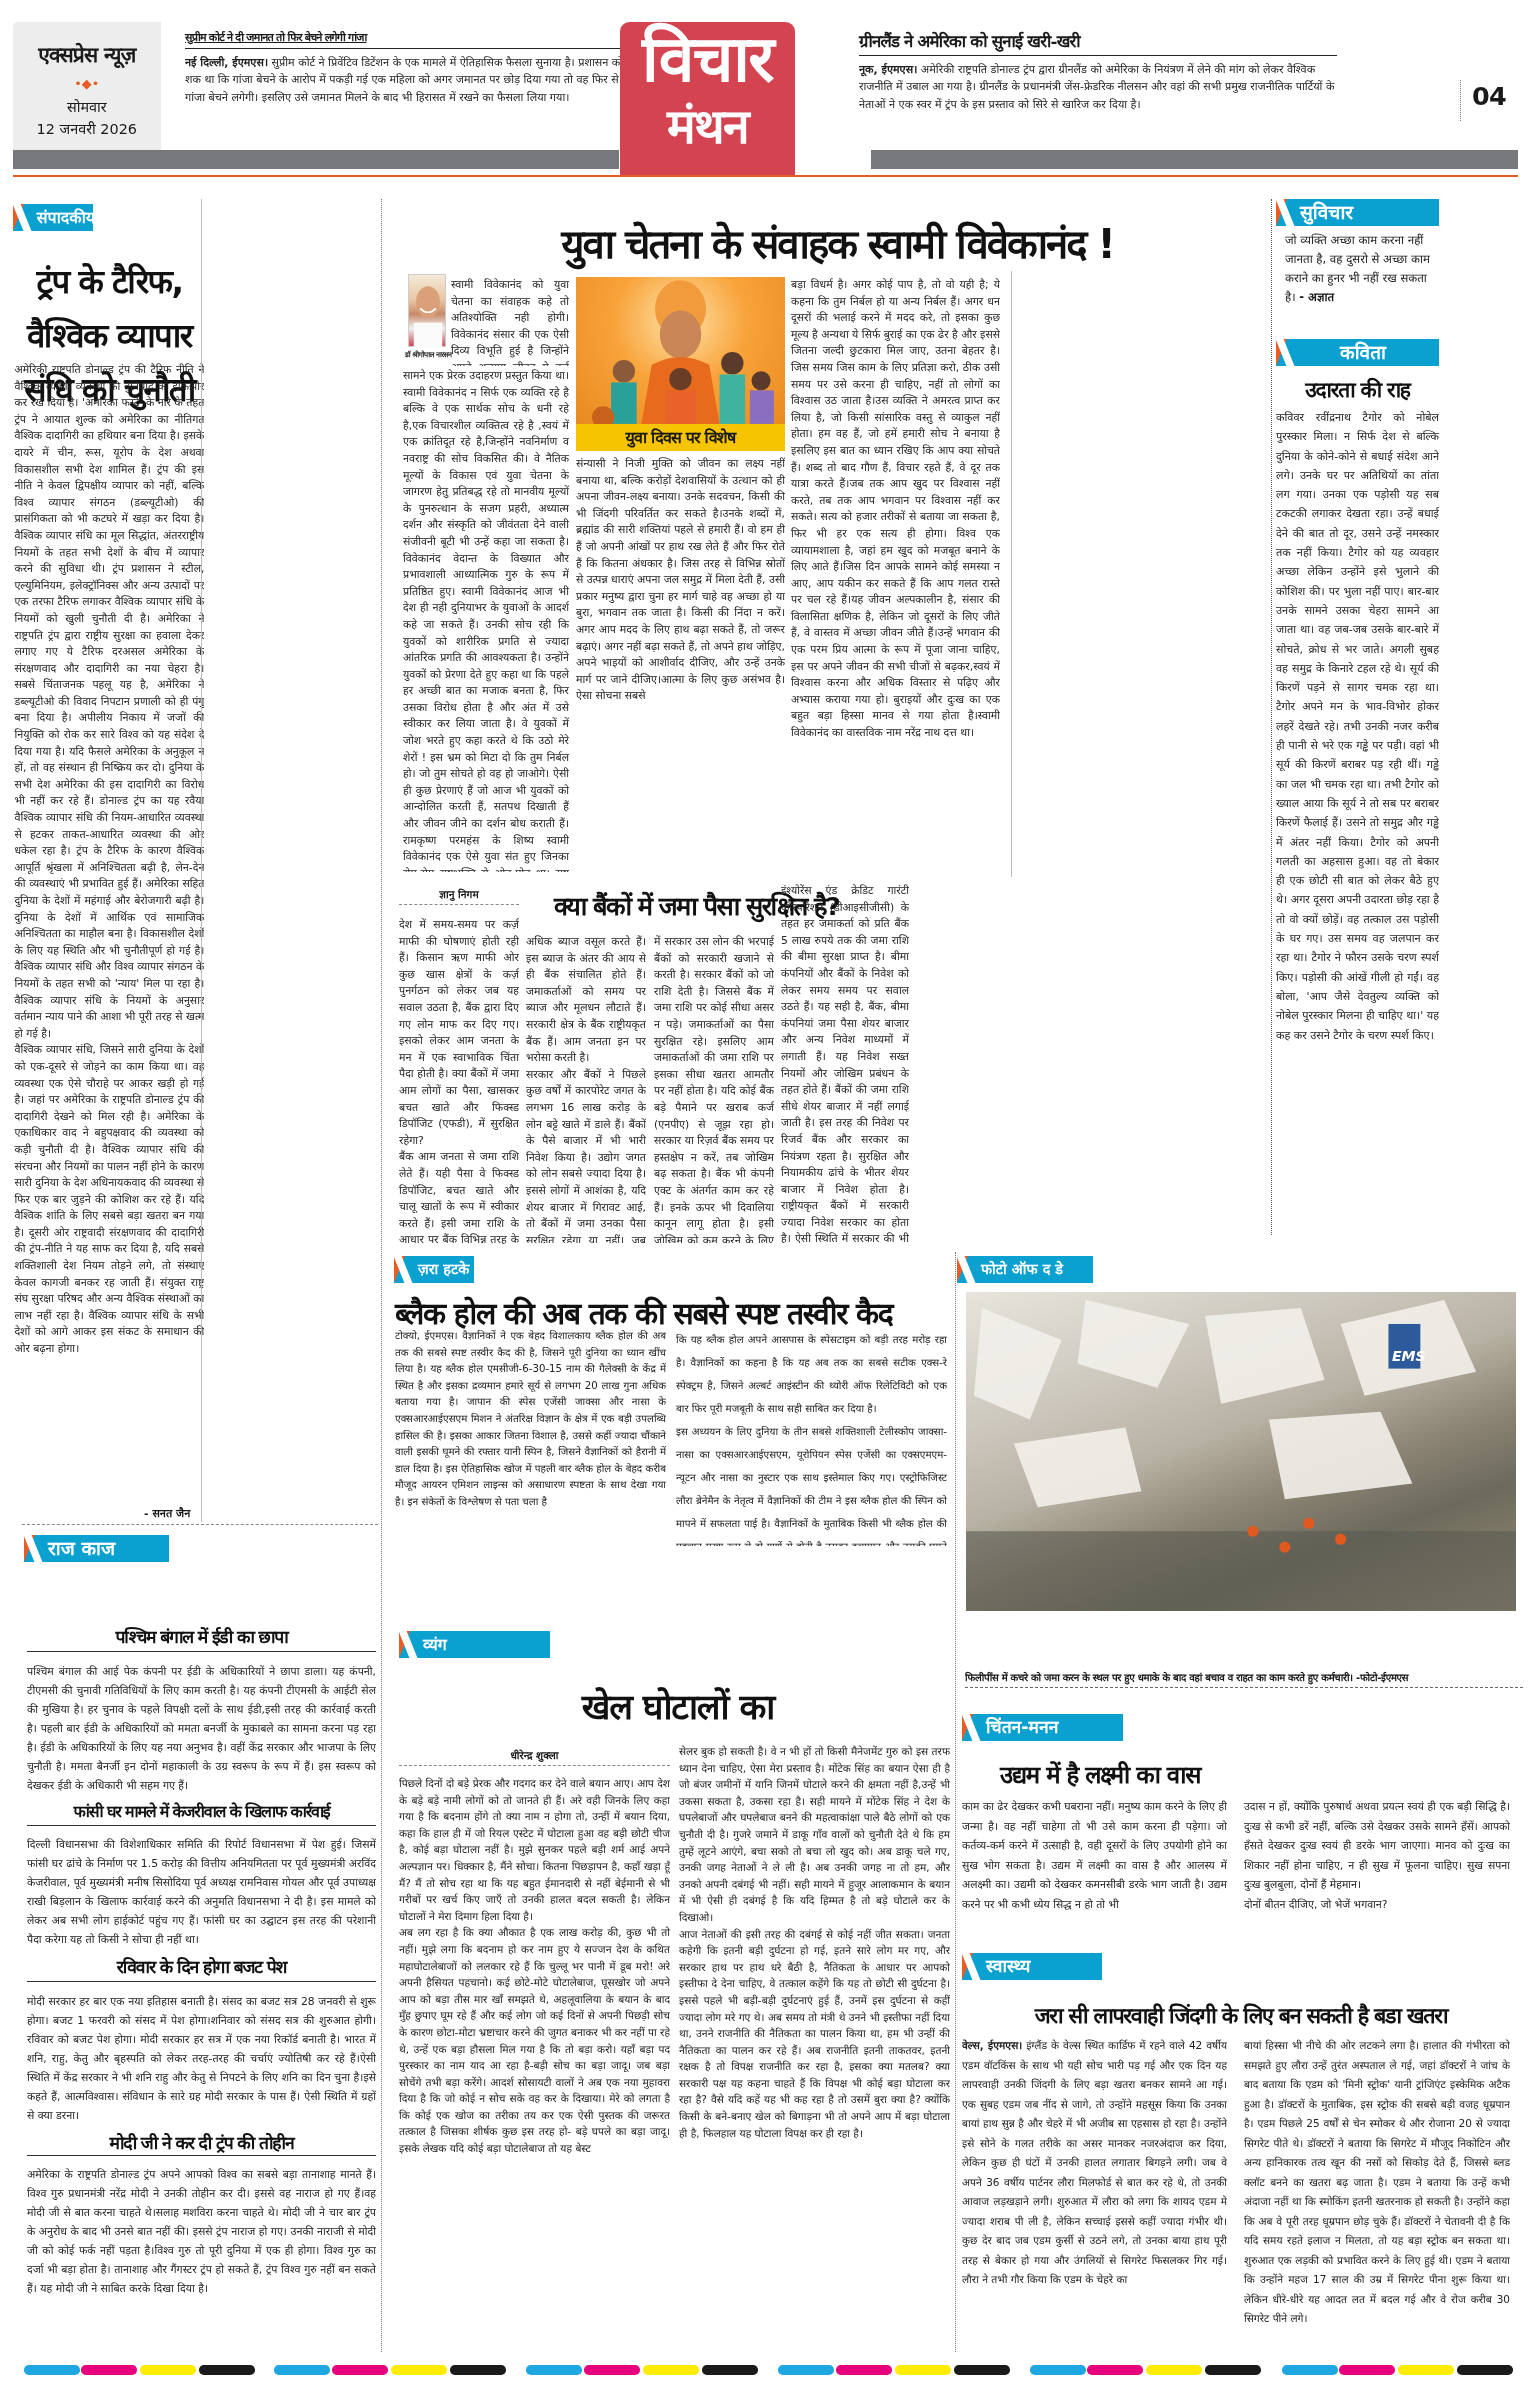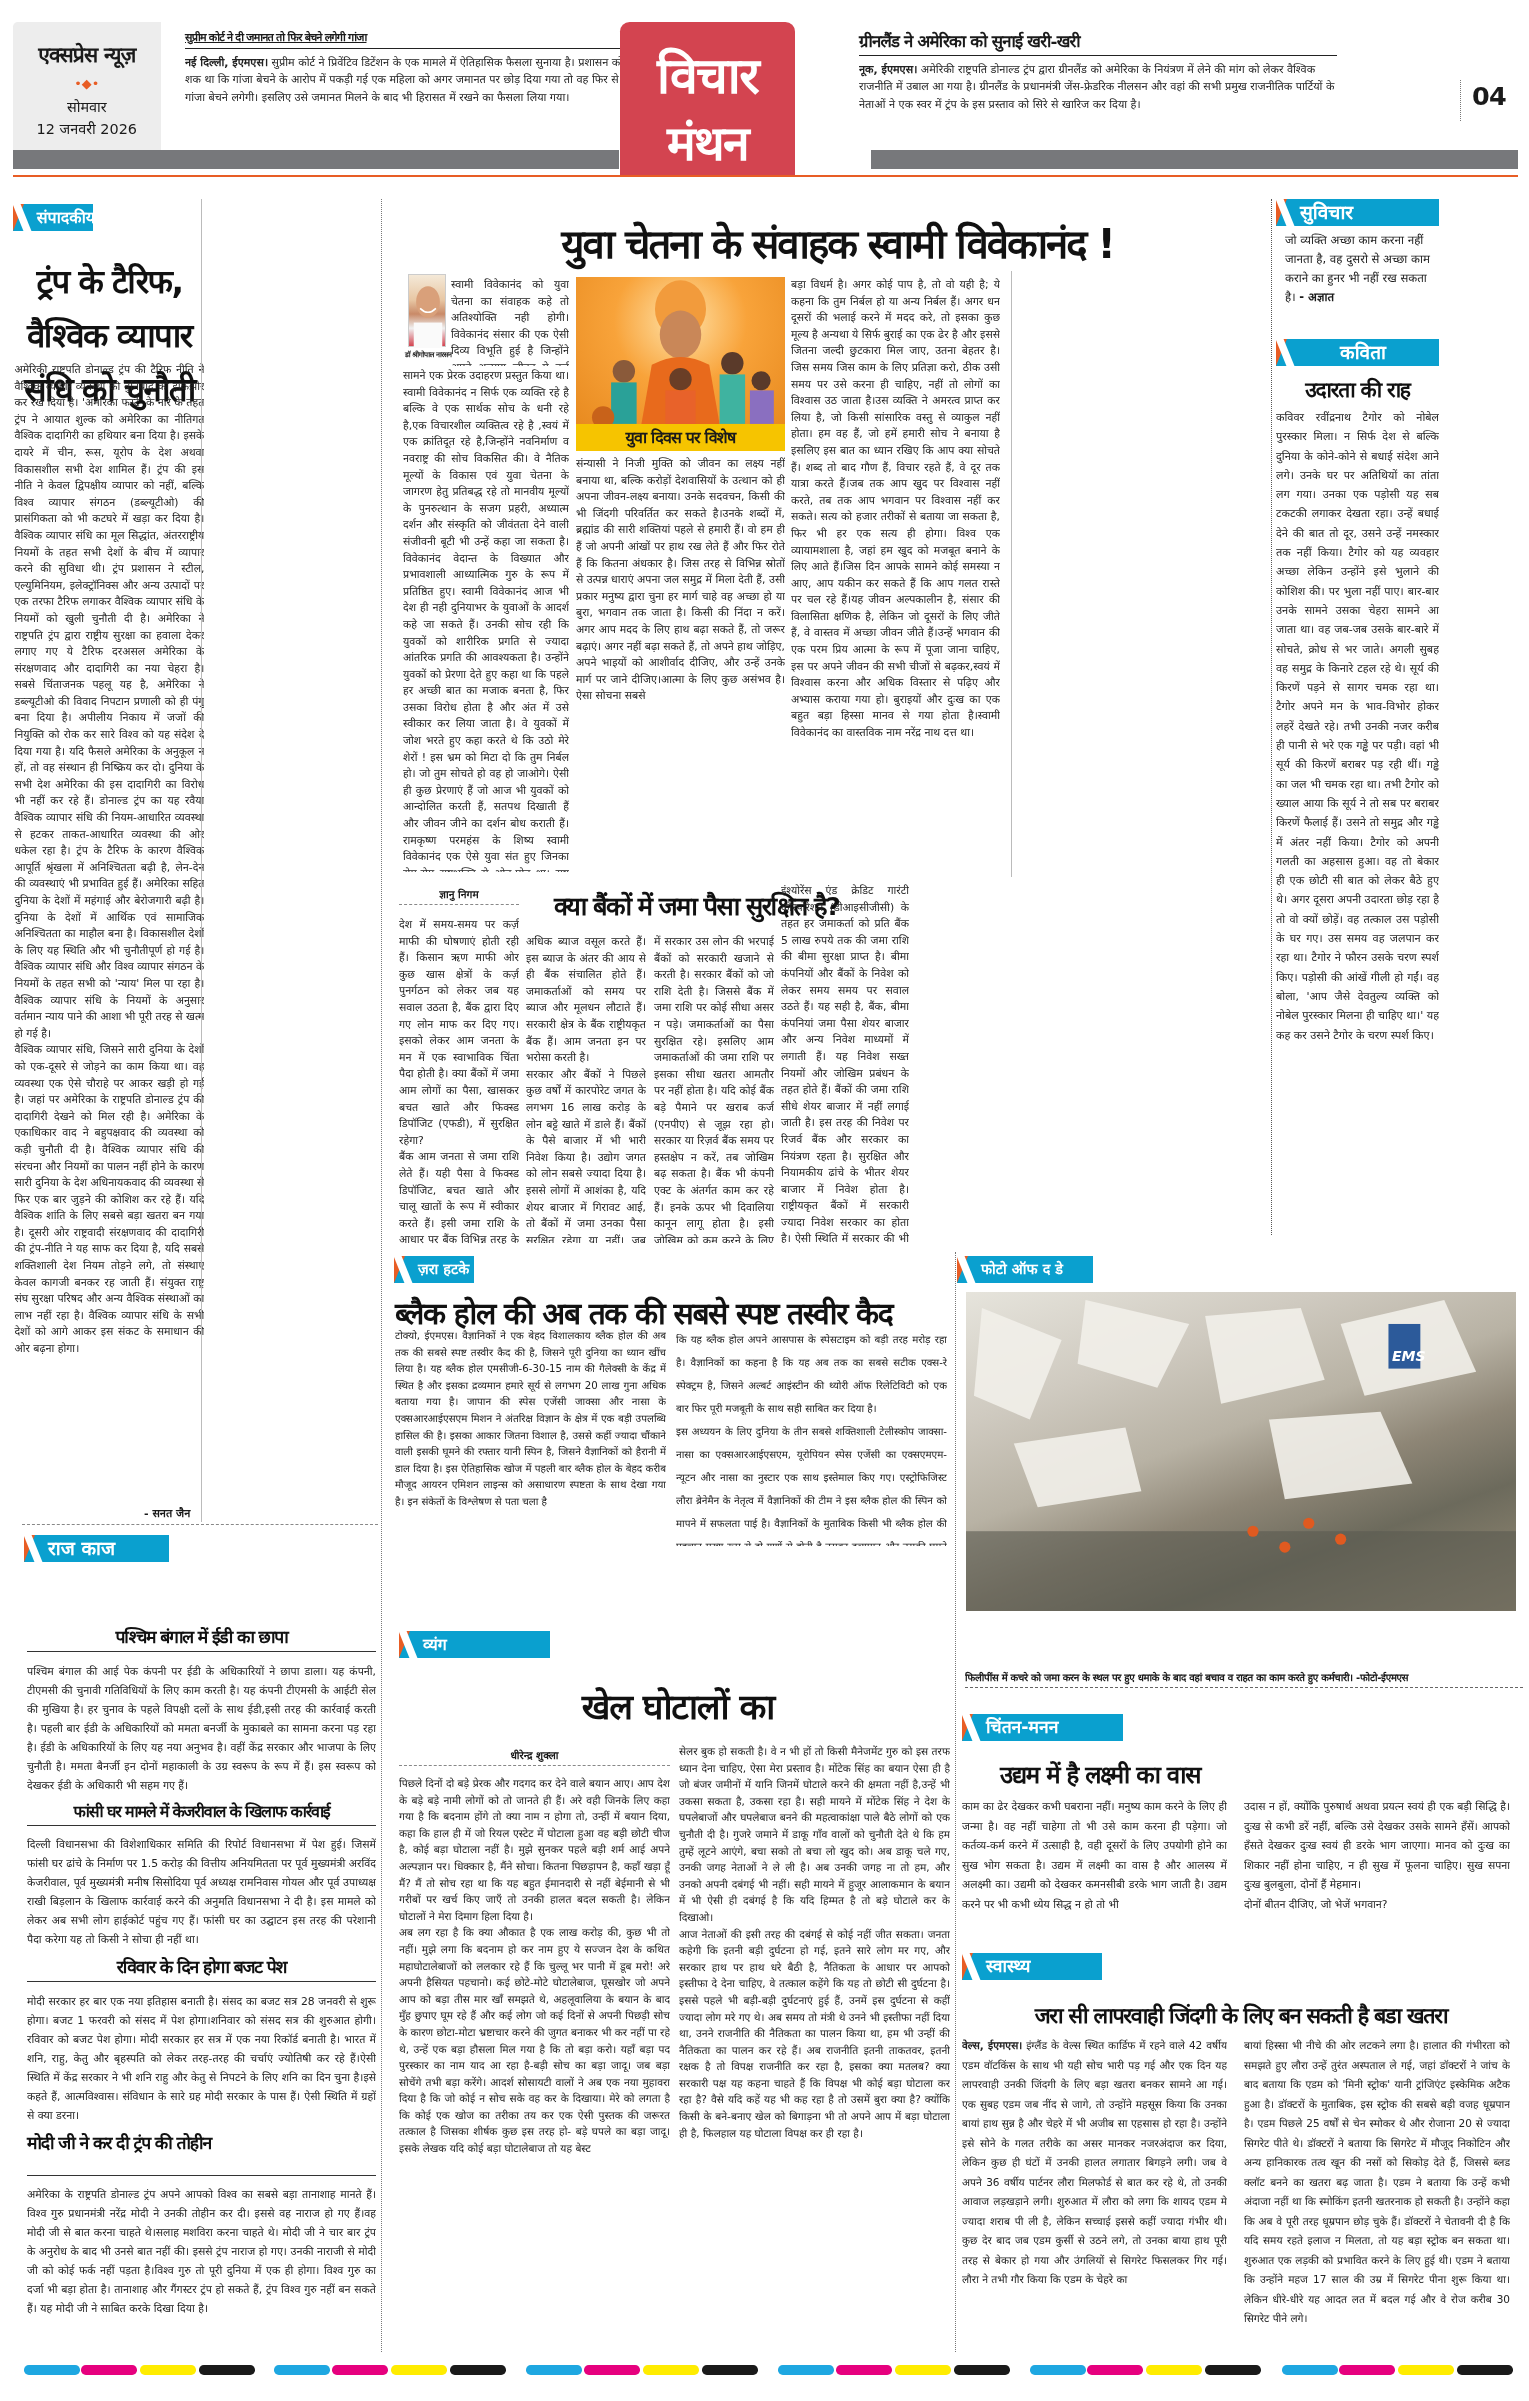--- a/index.html
+++ b/index.html
@@ -29,21 +29,21 @@
 
 <div class="abs" style="left:185px;top:29px;width:446px">
   <div style="font-weight:bold;font-size:11px;letter-spacing:-0.8px;border-bottom:0.8px solid #222;padding-bottom:4px;text-decoration:underline">सुप्रीम कोर्ट ने दी जमानत तो फिर बेचने लगेगी गांजा</div>
   <div class="txt" style="font-size:11px;line-height:17.5px;margin-top:4.8px;text-align:left">
     <b>नई दिल्ली, ईएमएस।</b><span> सुप्रीम कोर्ट ने प्रिवेंटिव डिटेंशन के एक मामले में ऐतिहासिक फैसला सुनाया है। प्रशासन को शक था कि गांजा बेचने के आरोप में पकड़ी गई एक महिला को अगर जमानत पर छोड़ दिया गया तो वह फिर से गांजा बेचने लगेगी। इसलिए उसे जमानत मिलने के बाद भी हिरासत में रखने का फैसला लिया गया।</span>
   </div>
 </div>
 <div class="abs" style="left:12.8px;top:150px;width:606px;height:19px;background:#77787b"></div>
 
 <div class="abs" style="left:620px;top:22px;width:175px;height:155px;background:#d34450;border-radius:9.6px 9.6px 0 0;color:#fff;text-align:center;font-weight:bold">
-  <div style="font-size:50px;line-height:67px;margin-top:21px;letter-spacing:-1.6px">विचार</div>
+  <div style="font-size:64px;line-height:67px;margin-top:4px;letter-spacing:-1.6px">विचार</div>
   <div style="font-size:48px;line-height:67px;letter-spacing:-1.6px">मंथन</div>
 </div>
 
 <div class="abs" style="left:859px;top:29px;width:478px">
   <div style="font-weight:bold;font-size:16.7px;letter-spacing:-0.8px;border-bottom:0.8px solid #222;padding-bottom:3.2px;">ग्रीनलैंड ने अमेरिका को सुनाई खरी-खरी</div>
   <div class="txt" style="font-size:11px;line-height:17.5px;margin-top:4.8px;text-align:left">
     <b>नूक, ईएमएस।</b><span> अमेरिकी राष्ट्रपति डोनाल्ड ट्रंप द्वारा ग्रीनलैंड को अमेरिका के नियंत्रण में लेने की मांग को लेकर वैश्विक राजनीति में उबाल आ गया है। ग्रीनलैंड के प्रधानमंत्री जेंस-फ्रेडरिक नीलसन और वहां की सभी प्रमुख राजनीतिक पार्टियों के नेताओं ने एक स्वर में ट्रंप के इस प्रस्ताव को सिरे से खारिज कर दिया है।</span>
   </div>
 </div>
 <div class="abs" style="left:871px;top:150px;width:647px;height:19px;background:#77787b"></div>
@@ -67,21 +67,21 @@
   </div>
   <div style="margin-top:4.8px">
     <div class="hl" style="font-size:16px;text-align:center;border-bottom:0.8px solid #333;padding-bottom:3.2px">फांसी घर मामले में केजरीवाल के खिलाफ कार्रवाई</div>
     <div class="txt" style="font-size:10.8px;line-height:19px;margin-top:9.6px"> दिल्ली विधानसभा की विशेशाधिकार समिति की रिपोर्ट विधानसभा में पेश हुई। जिसमें फांसी घर ढांचे के निर्माण पर 1.5 करोड़ की वित्तीय अनियमितता पर पूर्व मुख्यमंत्री अरविंद केजरीवाल, पूर्व मुख्यमंत्री मनीष सिसोदिया पूर्व अध्यक्ष रामनिवास गोयल और पूर्व उपाध्यक्ष राखी बिड़लान के खिलाफ कार्रवाई करने की अनुमति विधानसभा ने दी है। इस मामले को लेकर अब सभी लोग हाईकोर्ट पहुंच गए हैं। फांसी घर का उद्घाटन इस तरह की परेशानी पैदा करेगा यह तो किसी ने सोचा ही नहीं था।</div>
   </div>
   <div style="margin-top:4.8px">
     <div class="hl" style="font-size:17.5px;text-align:center;border-bottom:0.8px solid #333;padding-bottom:3.2px">रविवार के दिन होगा बजट पेश</div>
     <div class="txt" style="font-size:10.8px;line-height:19px;margin-top:9.6px"> मोदी सरकार हर बार एक नया इतिहास बनाती है। संसद का बजट सत्र 28 जनवरी से शुरू होगा। बजट 1 फरवरी को संसद में पेश होगा।शनिवार को संसद सत्र की शुरुआत होगी। रविवार को बजट पेश होगा। मोदी सरकार हर सत्र में एक नया रिकॉर्ड बनाती है। भारत में शनि, राहु, केतु और बृहस्पति को लेकर तरह-तरह की चर्चाएं ज्योतिषी कर रहे हैं।ऐसी स्थिति में केंद्र सरकार ने भी शनि राहु और केतु से निपटने के लिए शनि का दिन चुना है।इसे कहते हैं, आत्मविश्वास। संविधान के सारे ग्रह मोदी सरकार के पास हैं। ऐसी स्थिति में ग्रहों से क्या डरना।</div>
   </div>
   <div style="margin-top:4.8px">
-    <div class="hl" style="font-size:17.5px;text-align:left;border-bottom:0.8px solid #333;padding-bottom:21px">मोदी जी ने कर दी ट्रंप की तोहीन</div>
+    <div class="hl" style="font-size:17.5px;text-align:center;border-bottom:0.8px solid #333;padding-bottom:1px">मोदी जी ने कर दी ट्रंप की तोहीन</div>
     <div class="txt" style="font-size:10.8px;line-height:19px;margin-top:9.6px">अमेरिका के राष्ट्रपति डोनाल्ड ट्रंप अपने आपको विश्व का सबसे बड़ा तानाशाह मानते हैं। विश्व गुरु प्रधानमंत्री नरेंद्र मोदी ने उनकी तोहीन कर दी। इससे वह नाराज हो गए हैं।वह मोदी जी से बात करना चाहते थे।सलाह मशविरा करना चाहते थे। मोदी जी ने चार बार ट्रंप के अनुरोध के बाद भी उनसे बात नहीं की। इससे ट्रंप नाराज हो गए। उनकी नाराजी से मोदी जी को कोई फर्क नहीं पड़ता है।विश्व गुरु तो पूरी दुनिया में एक ही होगा। विश्व गुरु का दर्जा भी बड़ा होता है। तानाशाह और गैंगस्टर ट्रंप हो सकते हैं, ट्रंप विश्व गुरु नहीं बन सकते हैं। यह मोदी जी ने साबित करके दिखा दिया है।</div>
   </div>
 </div>
 <div class="vrule" style="left:381px;top:199px;height:2153px;border-left:0.8px dotted #777"></div>
 
 <div class="abs hl" style="left:399px;top:215px;width:877px;font-size:40px;text-align:center;letter-spacing:-2px">युवा चेतना के संवाहक स्वामी विवेकानंद !</div>
 
 <div class="abs" style="left:408px;top:274px;width:38px;height:73px;background:linear-gradient(180deg,#f4e9d8 0%,#e8c7a4 35%,#c98a68 55%,#f0f0f0 75%,#d34450 100%);border:0.8px solid #ccc">
   <svg width="38" height="73" viewBox="0 0 48 92">
       <ellipse cx="24" cy="34" rx="15" ry="20" fill="#d9a07a"></ellipse>

